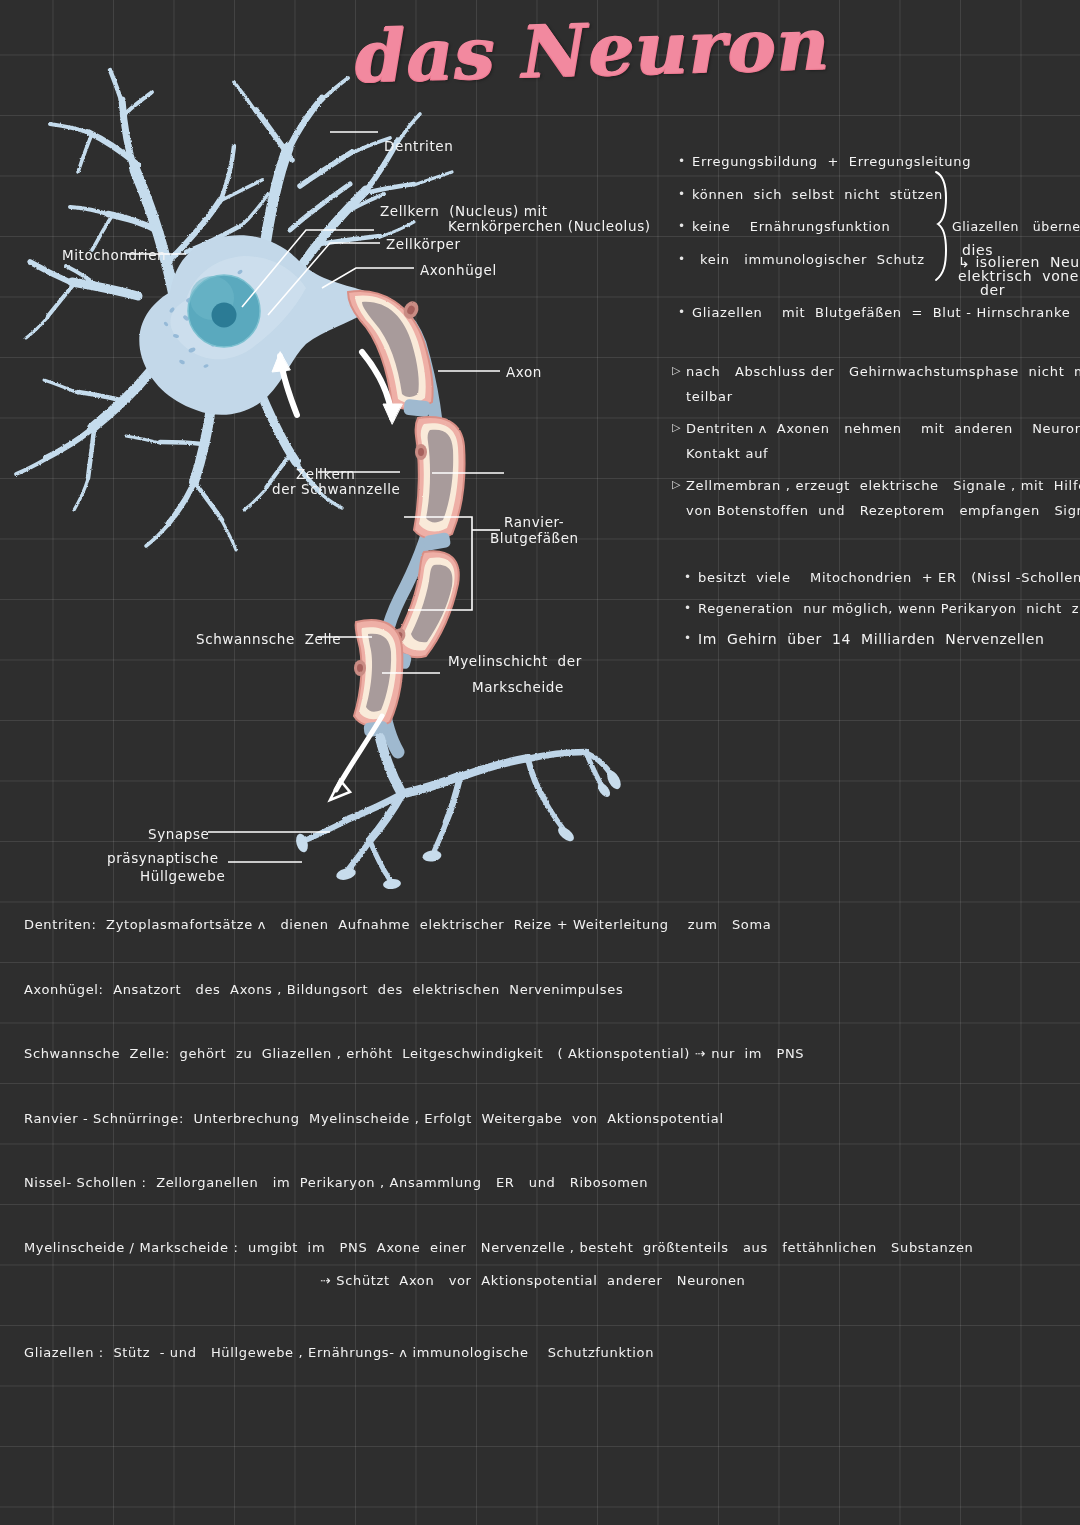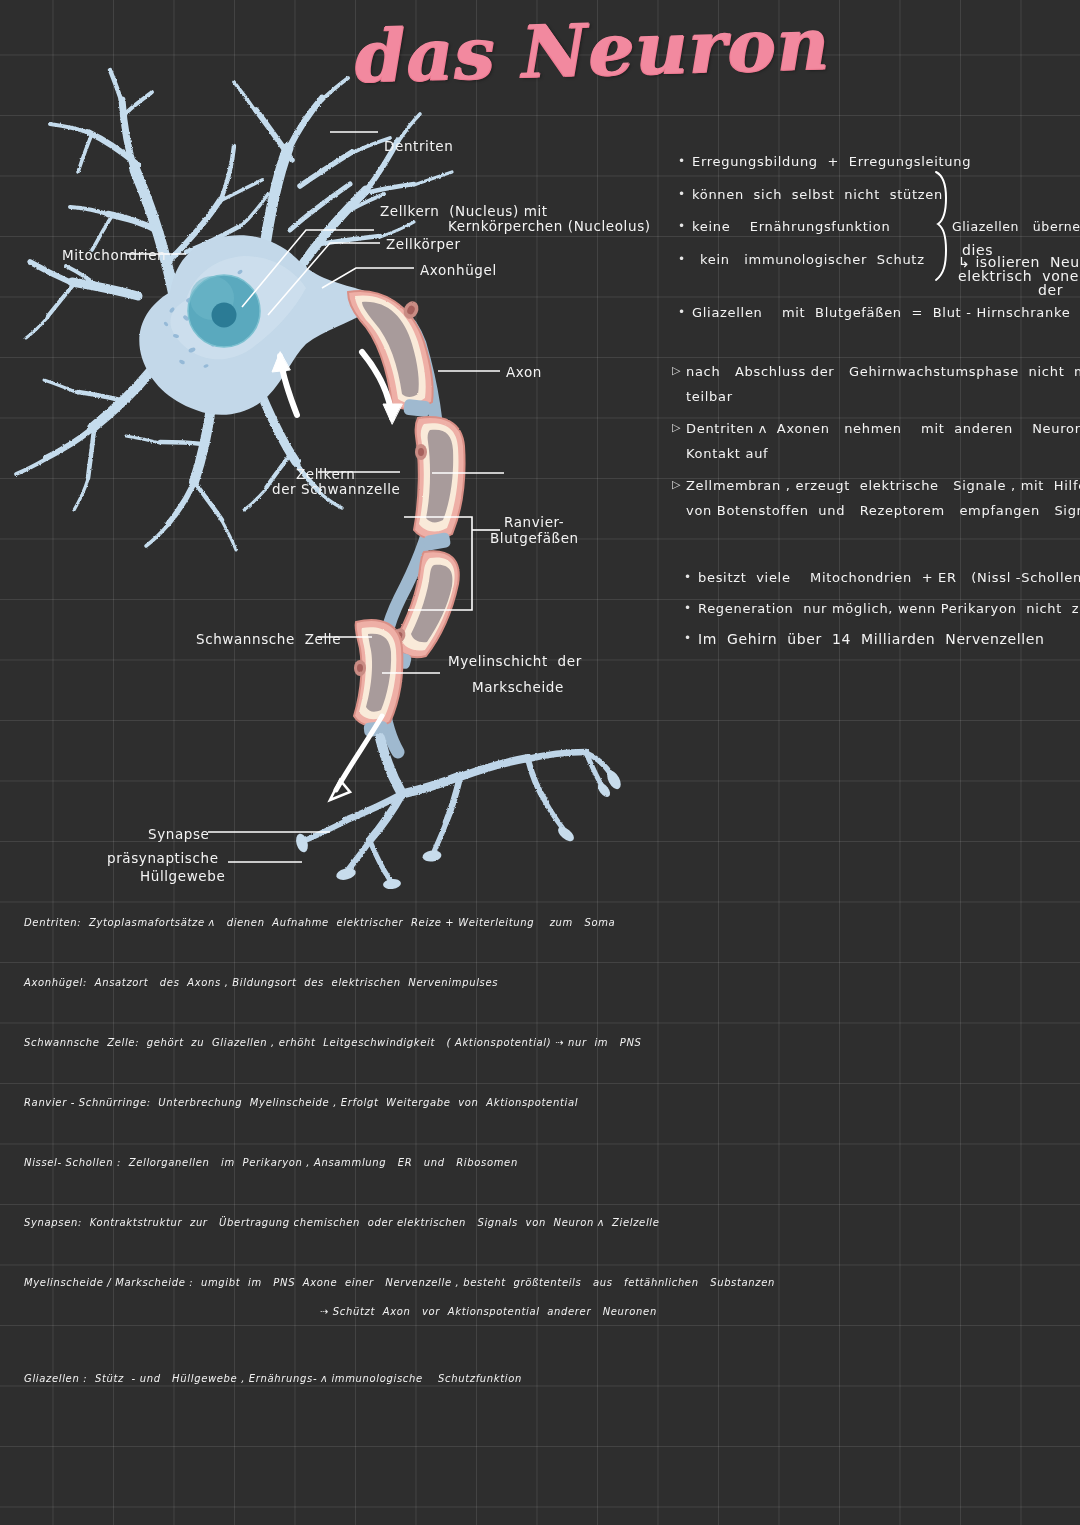--- a/index.html
+++ b/index.html
@@ -82,26 +82,25 @@
     font-size: 13px;
     letter-spacing: 0.7px;
     line-height: 1.5;
     white-space: pre;
   }
   .tri { font-size: 11px; }
 
   
   #defs { position: absolute; left: 24px; top: 915px; width: 1040px; }
   .defrow {
-    font-size: 10px;
+    font-size: 13px;
     letter-spacing: 0.65px;
     line-height: 1.5;
     margin-bottom: 45px;
     white-space: pre;
-    font-style: italic;
   }
   .defsub { display: block; padding-left: 300px; margin-top: 9px; }
 </style>
 </head>
 <body>
 
 <div id="page">
 
   <div id="title">das Neuron</div>
 
@@ -391,21 +390,21 @@
     <div class="noterow">
       <span class="bullet">•</span>
       <span class="hw txt" style="position:static;margin-left:8px;">kein   immunologischer  Schutz</span>
     </div>
   </div>
 
   <div class="hw sm" style="left:952px; top:217px;">Gliazellen   übernehmen</div>
   <div class="hw xs" style="left:962px; top:240px;">dies</div>
   <div class="hw xs" style="left:958px; top:252px;">↳ isolieren  Neuronen</div>
   <div class="hw xs" style="left:958px; top:266px;">elektrisch  voneinan-</div>
-  <div class="hw xs" style="left:1038px; top:280px;">der</div>
+  <div class="hw xs" style="left:980px; top:280px;">der</div>
 
   <div class="noteblock" style="left:678px; top:303px;">
     <div class="noterow">
       <span class="bullet">•</span>
       <span class="hw txt" style="position:static;">Gliazellen    mit  Blutgefäßen  =  Blut - Hirnschranke</span>
     </div>
   </div>
 
   <div class="noteblock" style="left:672px; top:362px; width:405px;">
     <div class="noterow">
@@ -445,19 +444,18 @@
       <span class="hw xs" style="position:static;">Im  Gehirn  über  14  Milliarden  Nervenzellen</span>
     </div>
   </div>
 
   <div id="defs">
     <div class="defrow">Dentriten:  Zytoplasmafortsätze ʌ   dienen  Aufnahme  elektrischer  Reize + Weiterleitung    zum   Soma</div>
     <div class="defrow">Axonhügel:  Ansatzort   des  Axons , Bildungsort  des  elektrischen  Nervenimpulses</div>
     <div class="defrow">Schwannsche  Zelle:  gehört  zu  Gliazellen , erhöht  Leitgeschwindigkeit   ( Aktionspotential) ⇢ nur  im   PNS</div>
     <div class="defrow">Ranvier - Schnürringe:  Unterbrechung  Myelinscheide , Erfolgt  Weitergabe  von  Aktionspotential</div>
     <div class="defrow">Nissel- Schollen :  Zellorganellen   im  Perikaryon , Ansammlung   ER   und   Ribosomen</div>
-    <div class="defrow">Synapsen:  Kontraktstruktur  zur   Übertragung chemischen  oder elektrischen   Signals  von  Neuron ʌ  Zielzelle</div>
     <div class="defrow" style="margin-bottom:14px;">Myelinscheide / Markscheide :  umgibt  im   PNS  Axone  einer   Nervenzelle , besteht  größtenteils   aus   fettähnlichen   Substanzen</div>
     <div class="defrow defsub" style="margin-bottom:52px; padding-left:296px;">⇢ Schützt  Axon   vor  Aktionspotential  anderer   Neuronen</div>
     <div class="defrow">Gliazellen :  Stütz  - und   Hüllgewebe , Ernährungs- ʌ immunologische    Schutzfunktion</div>
   </div>
 
 </div>
 
 </body></html>

